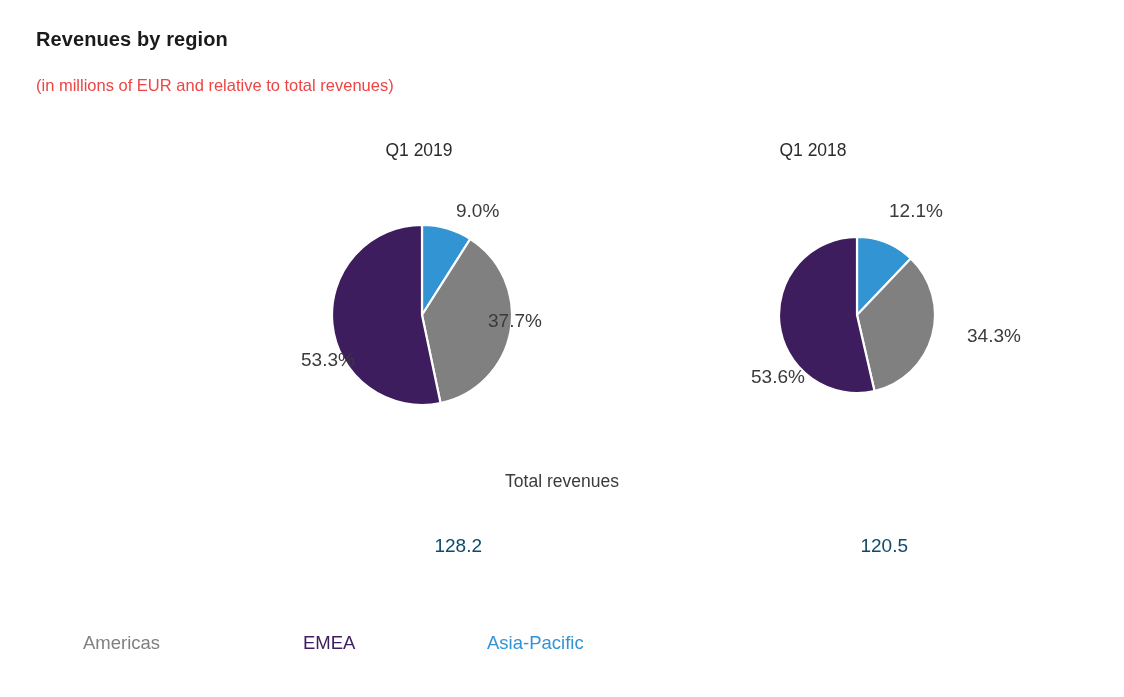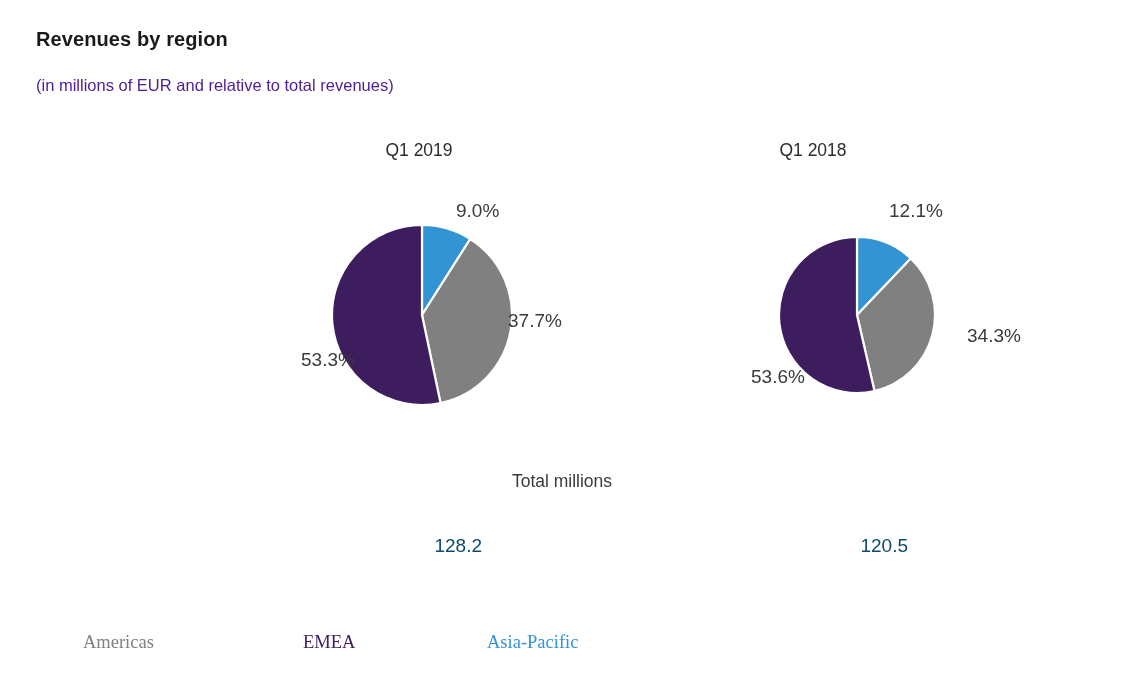--- a/index.html
+++ b/index.html
@@ -23,21 +23,21 @@
     font-size: 20px;
     font-weight: bold;
     color: #1a1a1a;
     letter-spacing: 0.1px;
   }
   #chart-subtitle {
     left: 36px;
     top: 76px;
     font-size: 16.5px;
     font-weight: normal;
-    color: #4c1d95;
+    color: #ef4444;
   }
 
   .pie-panel-title {
     font-size: 17.5px;
     color: #2b2b2b;
     text-align: center;
     white-space: nowrap;
   }
   .pie-svg-wrap { position: absolute; }
 
@@ -65,21 +65,20 @@
   }
   #total-value-0 { left: 362px; top: 535px; width: 120px; }
   #total-value-1 { left: 788px; top: 535px; width: 120px; }
 
   #legend {
     position: absolute;
     left: 0;
     top: 632px;
     width: 1124px;
     height: 34px;
-    font-family: Liberation Serif, serif;
   }
   .legend-item {
     position: absolute;
     font-size: 18.5px;
     white-space: nowrap;
   }
   #legend-item-americas { left: 83px; top: 0; }
   #legend-item-emea { left: 303px; top: 0; }
   #legend-item-asia-pacific { left: 487px; top: 0; }
 </style>
@@ -94,38 +93,38 @@
 
 <div class="pie-svg-wrap" style="left:332px; top:225px; width:180px; height:180px;">
   <svg id="pie-svg-0" width="180" height="180" viewBox="0 0 180 180">
       <path d="M 90 90 L 90.00 0.00 A 90 90 0 0 1 138.22 14.01 Z" fill="#3394d4" stroke="#ffffff" stroke-width="2.2"></path>
       <path d="M 90 90 L 138.22 14.01 A 90 90 0 0 1 108.53 178.07 Z" fill="#808080" stroke="#ffffff" stroke-width="2.2"></path>
       <path d="M 90 90 L 108.53 178.07 A 90 90 0 1 1 90.00 0.00 Z" fill="#3d1d5e" stroke="#ffffff" stroke-width="2.2"></path>
     </svg>
 </div>
 
 <div class="slice-label" style="left:456px; top:200px;">9.0%</div>
-<div class="slice-label" style="left:508px; top:310px;">37.7%</div>
+<div class="slice-label" style="left:488px; top:310px;">37.7%</div>
 <div class="slice-label" style="left:253px; top:349px;margin-left:48px;">53.3%</div>
 
 <div class="abs pie-panel-title" style="left:753px; top:140px; width:120px;">Q1 2018</div>
 
 <div class="pie-svg-wrap" style="left:779px; top:237px; width:156px; height:156px;">
   <svg id="pie-svg-1" width="156" height="156" viewBox="0 0 156 156">
       <path d="M 78 78 L 78.00 0.00 A 78 78 0 0 1 131.75 21.48 Z" fill="#3394d4" stroke="#ffffff" stroke-width="2.2"></path>
       <path d="M 78 78 L 131.75 21.48 A 78 78 0 0 1 95.49 154.01 Z" fill="#808080" stroke="#ffffff" stroke-width="2.2"></path>
       <path d="M 78 78 L 95.49 154.01 A 78 78 0 1 1 78.00 0.00 Z" fill="#3d1d5e" stroke="#ffffff" stroke-width="2.2"></path>
     </svg>
 </div>
 
 <div class="slice-label" style="left:879px; top:200px;margin-left:10px;">12.1%</div>
 <div class="slice-label" style="left:967px; top:325px;">34.3%</div>
 <div class="slice-label" style="left:711px; top:366px;margin-left:40px;">53.6%</div>
 
-<div class="abs" id="total-revenues-label">Total millions</div>
+<div class="abs" id="total-revenues-label">Total revenues</div>
 
 <div class="total-value" id="total-value-0">128.2</div>
 <div class="total-value" id="total-value-1">120.5</div>
 
 <div id="legend">
   <div class="legend-item" id="legend-item-americas" style="color: rgb(128, 128, 128);">Americas</div>
   <div class="legend-item" id="legend-item-emea" style="color: rgb(61, 29, 94);">EMEA</div>
   <div class="legend-item" id="legend-item-asia-pacific" style="color: rgb(51, 148, 212);">Asia-Pacific</div>
 </div>
 

